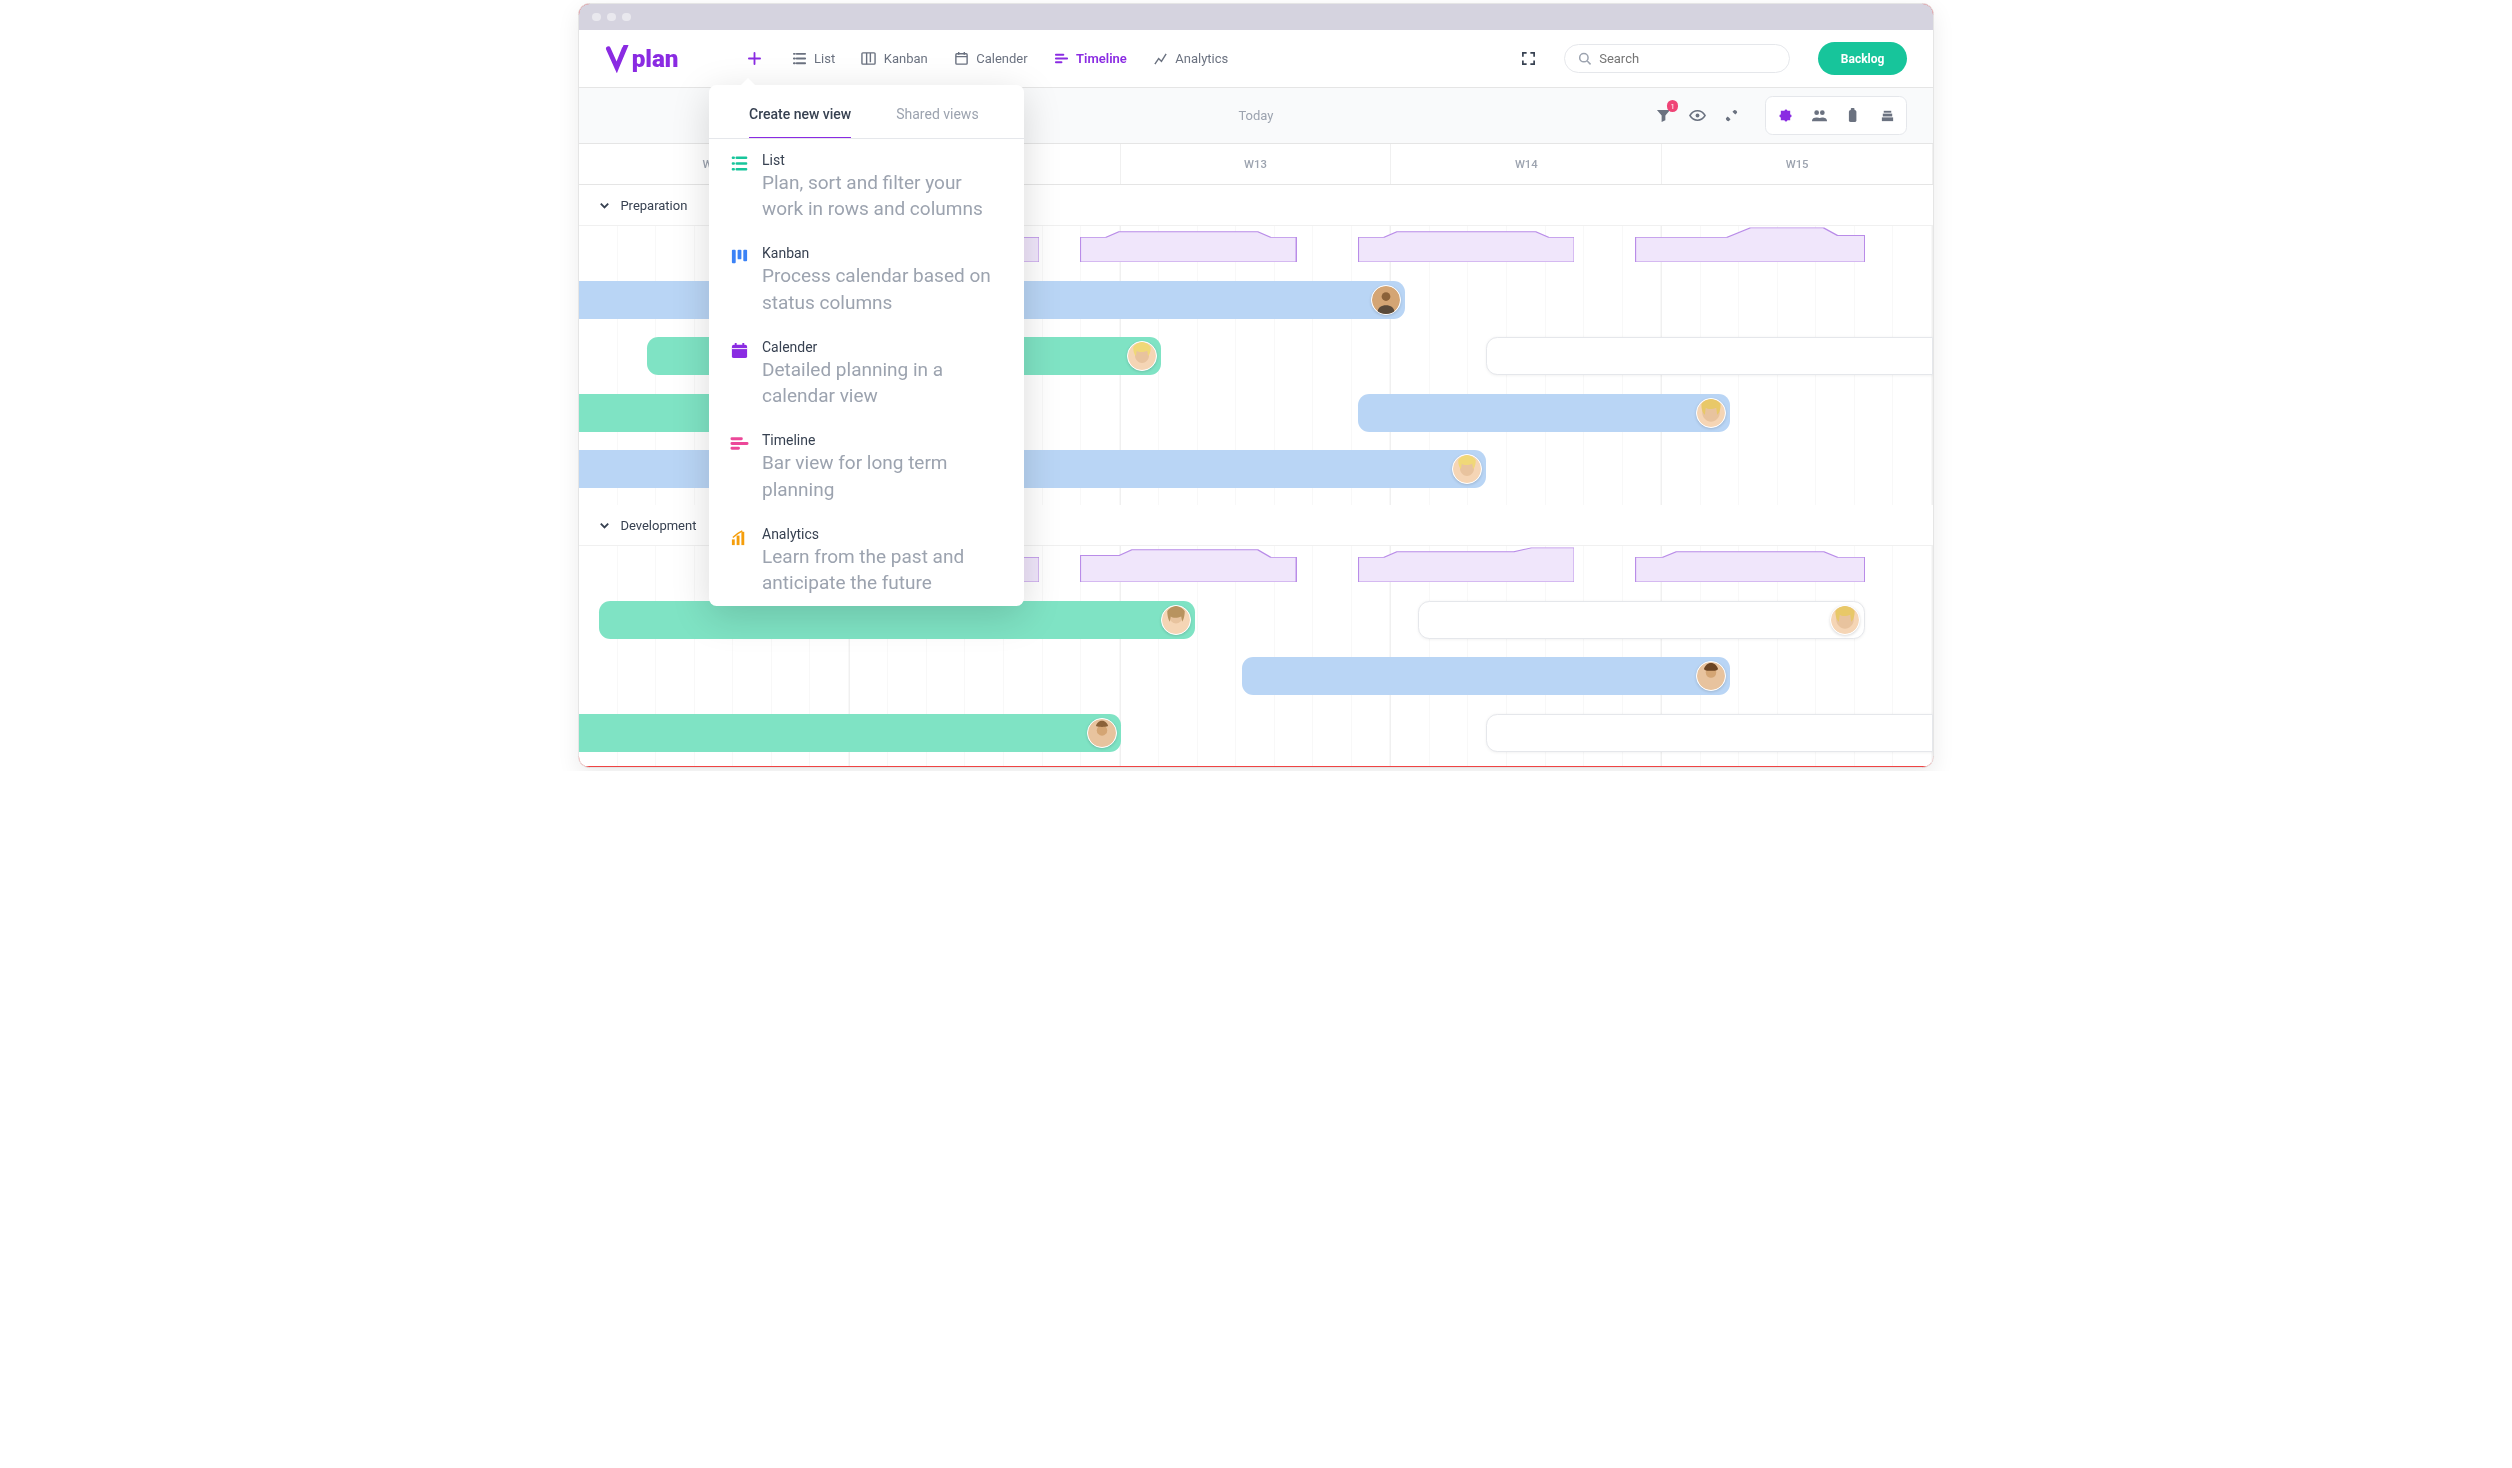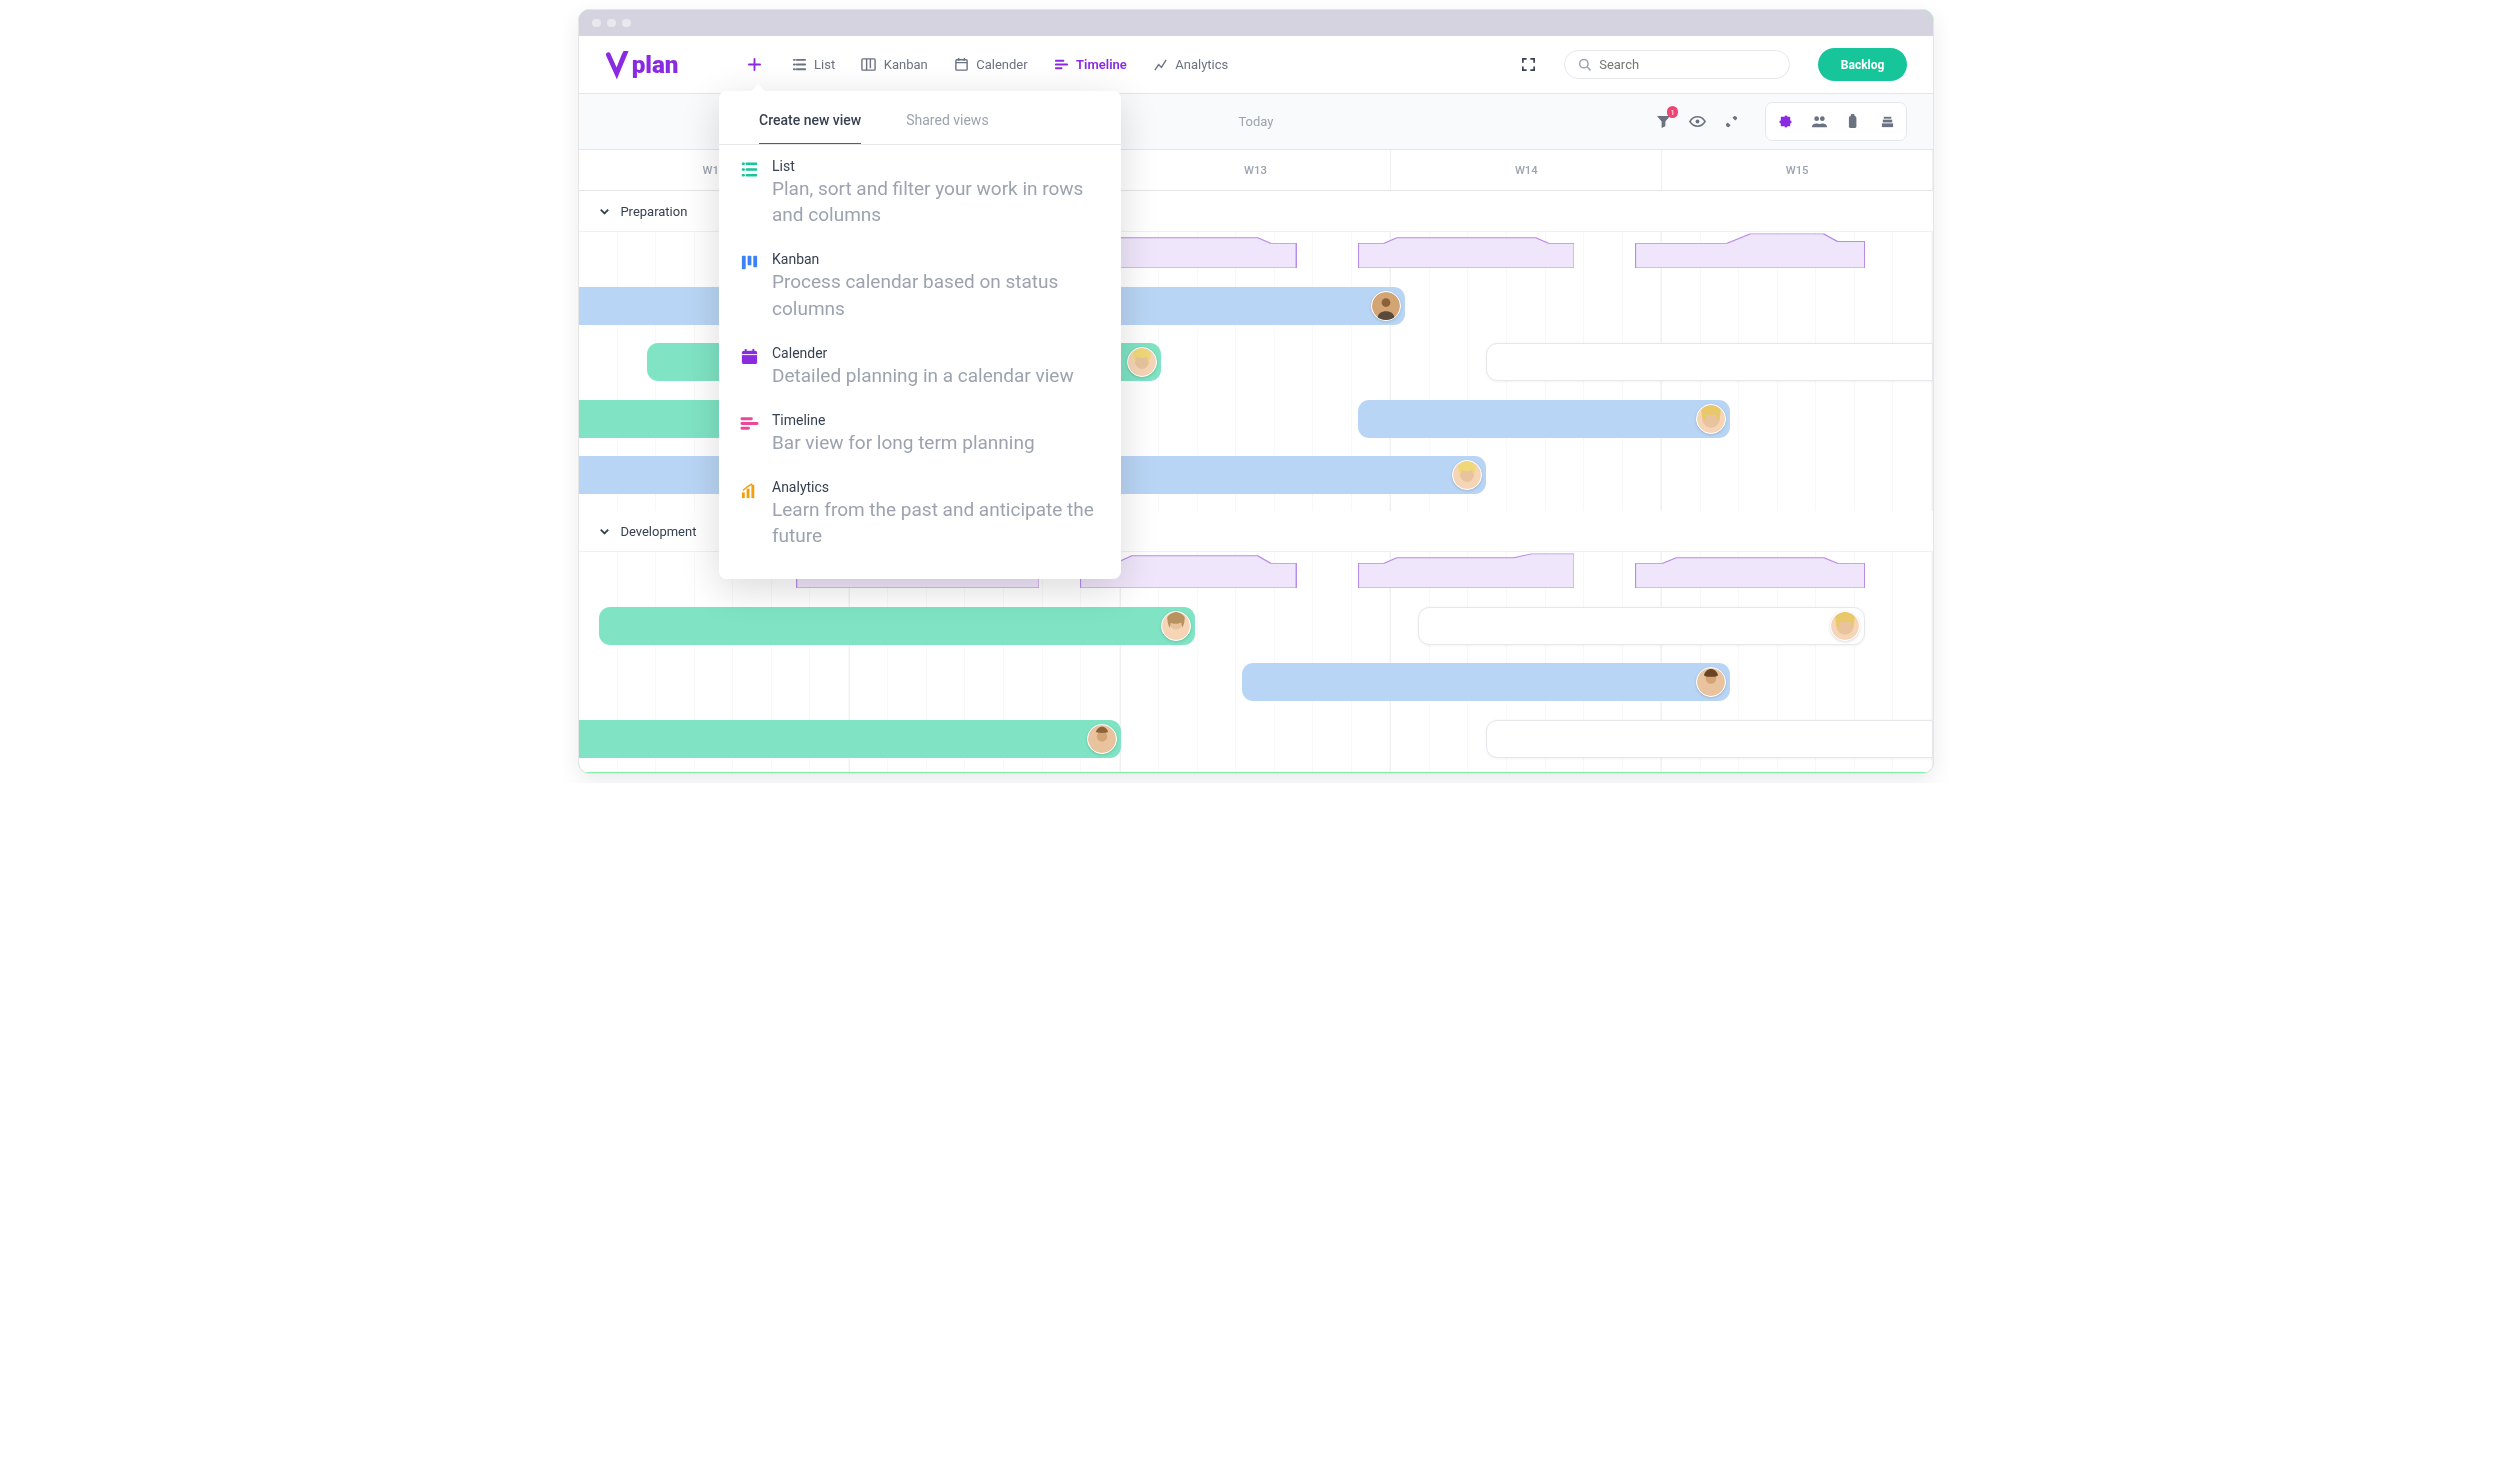--- a/index.html
+++ b/index.html
@@ -1,17 +1,17 @@
 <!DOCTYPE html>
 <html style="font-size:15px"><head>
 <meta charset="utf-8">
 <style>
 * { margin: 0; padding: 0; box-sizing: border-box; font-family: -apple-system, BlinkMacSystemFont, 'Segoe UI', Roboto, sans-serif; }
 body { background: #fff; }
-.window { width: 1356px; height: 765px; background: #86efac; border-radius: 11.3px; overflow: hidden; position: relative; border: 0.9px solid #e5e5e5; box-shadow: 0 7.5px 22.6px rgba(0,0,0,0.08); margin: 9px auto;}
+.window { width: 1356px; height: 765px; background: #ef4444; border-radius: 11.3px; overflow: hidden; position: relative; border: 0.9px solid #e5e5e5; box-shadow: 0 7.5px 22.6px rgba(0,0,0,0.08); margin: 3px auto;}
 .titlebar { height: 26px; background: #d5d3df; display: flex; align-items: center; padding-left: 13px; gap: 6.6px; }
 .dot { width: 8.5px; height: 8.5px; border-radius: 50%; background: #e9e8ee; }
 .topnav { height: 58px; background: #fff; display: flex; align-items: center; padding: 0 26px; border-bottom: 0.9px solid #e5e5e5; position: relative; }
 .logo { color: #8a2be2; font-size: 28px; font-weight: 900; display: flex; align-items: center; margin-right: 34px;}
 .logo svg { width: 100px; height: 28px; }
 .plus-btn { width: 30px; height: 30px; border-radius: 5.6px; display: flex; align-items: center; justify-content: center; color: #8a2be2; cursor: pointer; margin-right: 22.6px; }
 .view-tabs { display: flex; gap: 26px; }
 .view-tab { display: flex; align-items: center; gap: 7.5px; color: #6b7280; font-size: 13px; cursor: pointer; padding: 5.6px 0;}
 .view-tab.active { color: #8a2be2; font-weight: 600; }
 .view-tab .ico { width: 15px; height: 15px; }
@@ -43,21 +43,21 @@
 .capacity { position: absolute; height: 36px;}
 .capacity svg { width: 100%; height: 100%; }
 
 .task-bar { position: absolute; height: 38px; border-radius: 11.3px; display: flex; align-items: center; justify-content: flex-end; padding-right: 3.8px;}
 .task-bar.green { background: #7fe3c4; }
 .task-bar.blue { background: #b9d5f5; }
 .task-bar.white { background: #fff; border: 0.9px solid #e5e7eb; box-shadow: 0 0.9px 2.8px rgba(0,0,0,0.05);}
 .avatar { width: 30px; height: 30px; border-radius: 50%; background: #fff; border: 1.9px solid #fff; box-shadow: 0 0.9px 2.8px rgba(0,0,0,0.15); overflow: hidden; display: flex; align-items: center; justify-content: center;}
 .avatar svg { width: 100%; height: 100%; }
 
-.dropdown { position: absolute; top: 81px; left: 140px; width: 402px; background: #fff; border-radius: 7.5px; box-shadow: 0 9.4px 38px rgba(0,0,0,0.15); z-index: 100; padding-bottom: 20px;}
+.dropdown { position: absolute; top: 81px; left: 130px; width: 315px; background: #fff; border-radius: 7.5px; box-shadow: 0 9.4px 38px rgba(0,0,0,0.15); z-index: 100; padding-bottom: 0;}
 .dropdown::before { content: ''; position: absolute; top: -7.5px; left: 32px; width: 0; height: 0; border-left: 7.5px solid transparent; border-right: 7.5px solid transparent; border-bottom: 7.5px solid #fff;}
 .dd-tabs { display: flex; padding: 0 40px; gap: 45px; border-bottom: 0.9px solid #e5e7eb;}
 .dd-tab { padding: 21px 0 15px; color: #9ca3af; font-size: 14px; cursor: pointer; border-bottom: 1.9px solid transparent;}
 .dd-tab.active { color: #374151; border-bottom-color: #8a2be2; font-weight: 500;}
 .dd-item { display: flex; padding: 13px 21px 9.4px 21px; gap: 13px; cursor: pointer;}
 .dd-item .dd-ico { width: 19px; height: 19px; flex-shrink: 0; margin-top: 1.9px;}
 .dd-item .dd-txt { }
 .dd-item .dd-title { font-size: 14px; color: #374151; margin-bottom: 1.9px;}
 .dd-item .dd-desc { font-size: 19px; color: #9ca3af; line-height: 1.4;}
 </style>

